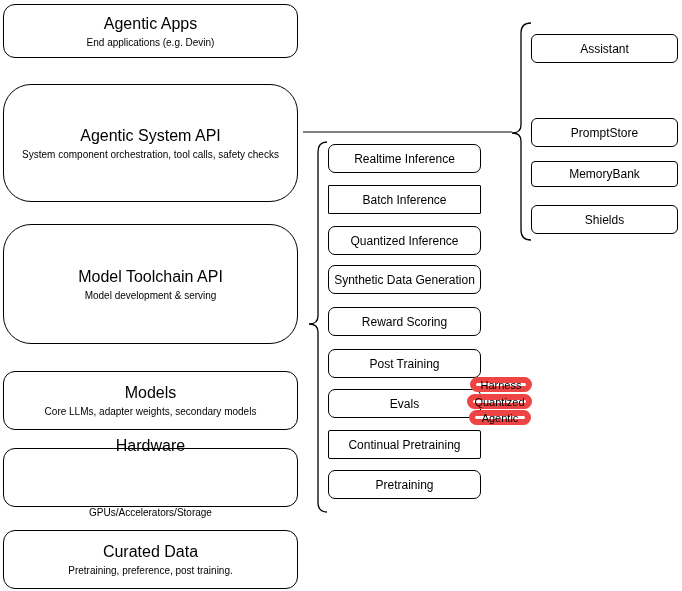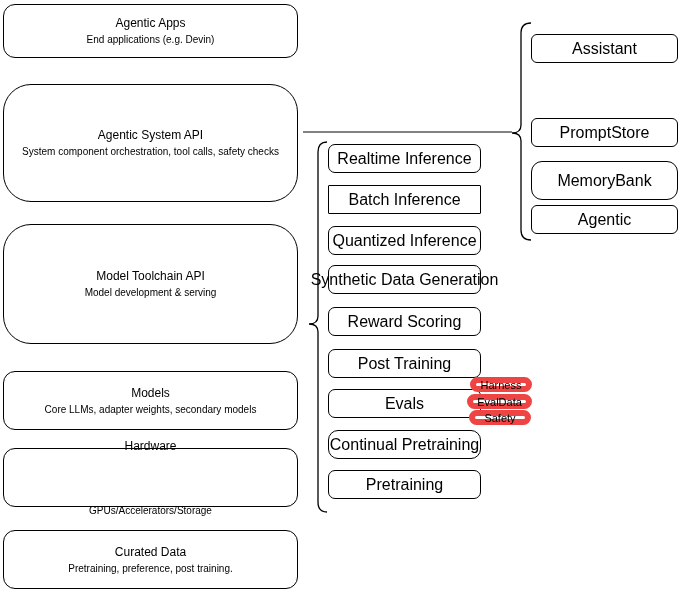--- a/index.html
+++ b/index.html
@@ -24,32 +24,32 @@
     background: #ffffff;
     border: 1px solid #000000;
     display: flex;
     flex-direction: column;
     align-items: center;
     justify-content: center;
     text-align: center;
     z-index: 2;
   }
   .title {
-    font-size: 12px;
+    font-size: 16px;
     line-height: 1.25;
     white-space: nowrap;
   }
   .subtitle {
     font-size: 10px;
     line-height: 1.2;
     margin-top: 3px;
     white-space: nowrap;
   }
   .node-label {
-    font-size: 16px;
+    font-size: 12px;
     white-space: nowrap;
   }
   .pill {
     position: absolute;
     box-sizing: border-box;
     background: #ffffff;
     border: 6px solid #ef4444;
     border-radius: 8px;
     display: flex;
     align-items: center;
@@ -118,37 +118,37 @@
   </div>
   <div class="box" style="left:328px; top:307px; width:153px; height:29px; border-radius:7px;">
     <div class="node-label">Reward Scoring</div>
   </div>
   <div class="box" style="left:328px; top:349px; width:153px; height:29px; border-radius:7px;">
     <div class="node-label">Post Training</div>
   </div>
   <div class="box" style="left:328px; top:389px; width:153px; height:29px; border-radius:7px;">
     <div class="node-label">Evals</div>
   </div>
-  <div class="box" style="left:328px; top:430px; width:153px; height:29px; border-radius:10px;">
+  <div class="box" style="left:328px; top:430px; width:153px; height:29px; border-radius:2px;">
     <div class="node-label">Continual Pretraining</div>
   </div>
   <div class="box" style="left:328px; top:470px; width:153px; height:29px; border-radius:7px;">
     <div class="node-label">Pretraining</div>
   </div>
 
   <div class="pill" style="left:470px; top:377px; width:62px; height:15px;">Harness</div>
-  <div class="pill" style="left:467px; top:394px; width:65px; height:15px;">EvalData</div>
-  <div class="pill" style="left:469px; top:410px; width:62px; height:15px;">Safety</div>
+  <div class="pill" style="left:467px; top:394px; width:65px; height:15px;">Quantized</div>
+  <div class="pill" style="left:469px; top:410px; width:62px; height:15px;">Agentic</div>
 
   <div class="box" style="left:531px; top:34px; width:147px; height:29px; border-radius:6px;">
     <div class="node-label">Assistant</div>
   </div>
   <div class="box" style="left:531px; top:118px; width:147px; height:29px; border-radius:6px;">
     <div class="node-label">PromptStore</div>
   </div>
-  <div class="box" style="left:531px; top:161px; width:147px; height:39px; border-radius:11px;">
+  <div class="box" style="left:531px; top:161px; width:147px; height:26px; border-radius:4px;">
     <div class="node-label">MemoryBank</div>
   </div>
   <div class="box" style="left:531px; top:205px; width:147px; height:29px; border-radius:6px;">
-    <div class="node-label">Agentic</div>
+    <div class="node-label">Shields</div>
   </div>
 
 </div>
 
 </body></html>

